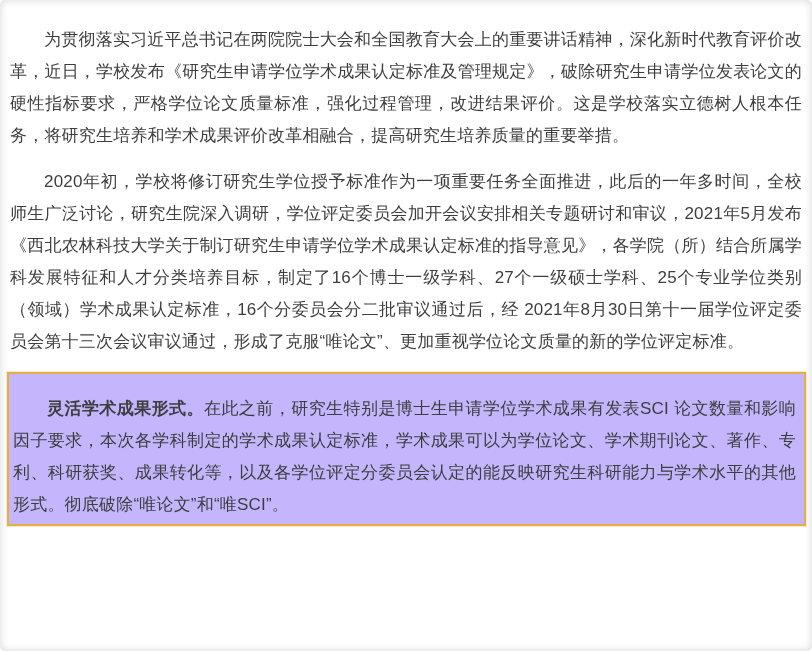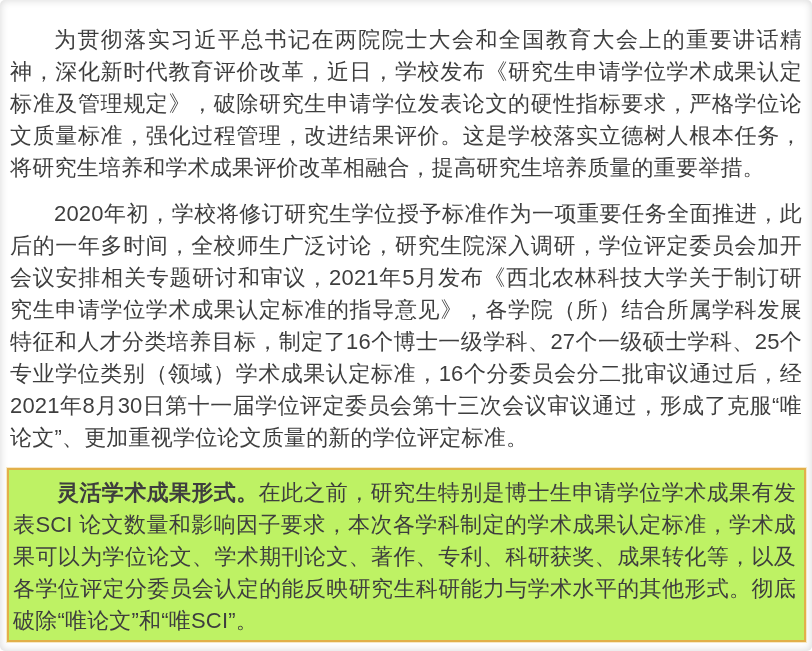--- a/index.html
+++ b/index.html
@@ -15,38 +15,38 @@
     background: #ffffff;
     border-radius: 5px;
     
     box-shadow: inset 0 0 9px rgba(0,0,0,0.16);
     padding: 24px 10px 0 10px;
     overflow: hidden;
   }
   .para {
     margin: 0 0 14px 0;
     font-family: "Liberation Sans", "DejaVu Sans", sans-serif;
-    font-size: 22px;
+    font-size: 17px;
     line-height: 32px;
     color: #3e3e3e;
     text-indent: 2em;
     text-align: justify;
     letter-spacing: 0.2px;
   }
   .para .lead {
     font-weight: bold;
     color: #3e3e3e;
   }
   .highlight-box {
     box-sizing: border-box;
     margin: 0 -4px 0 -3px;
     border: 2px solid #e2b04a;
     box-shadow: 0 0 0 1px #f7e8c6;
-    background: #bef264;
-    padding: 7px 8px 3px 4px;
+    background: #c4b5fd;
+    padding: 19px 8px 3px 4px;
   }
   .highlight-box .para {
     margin: 0;
   }
 </style>
 </head>
 <body>
 
 <div class="page">
 

